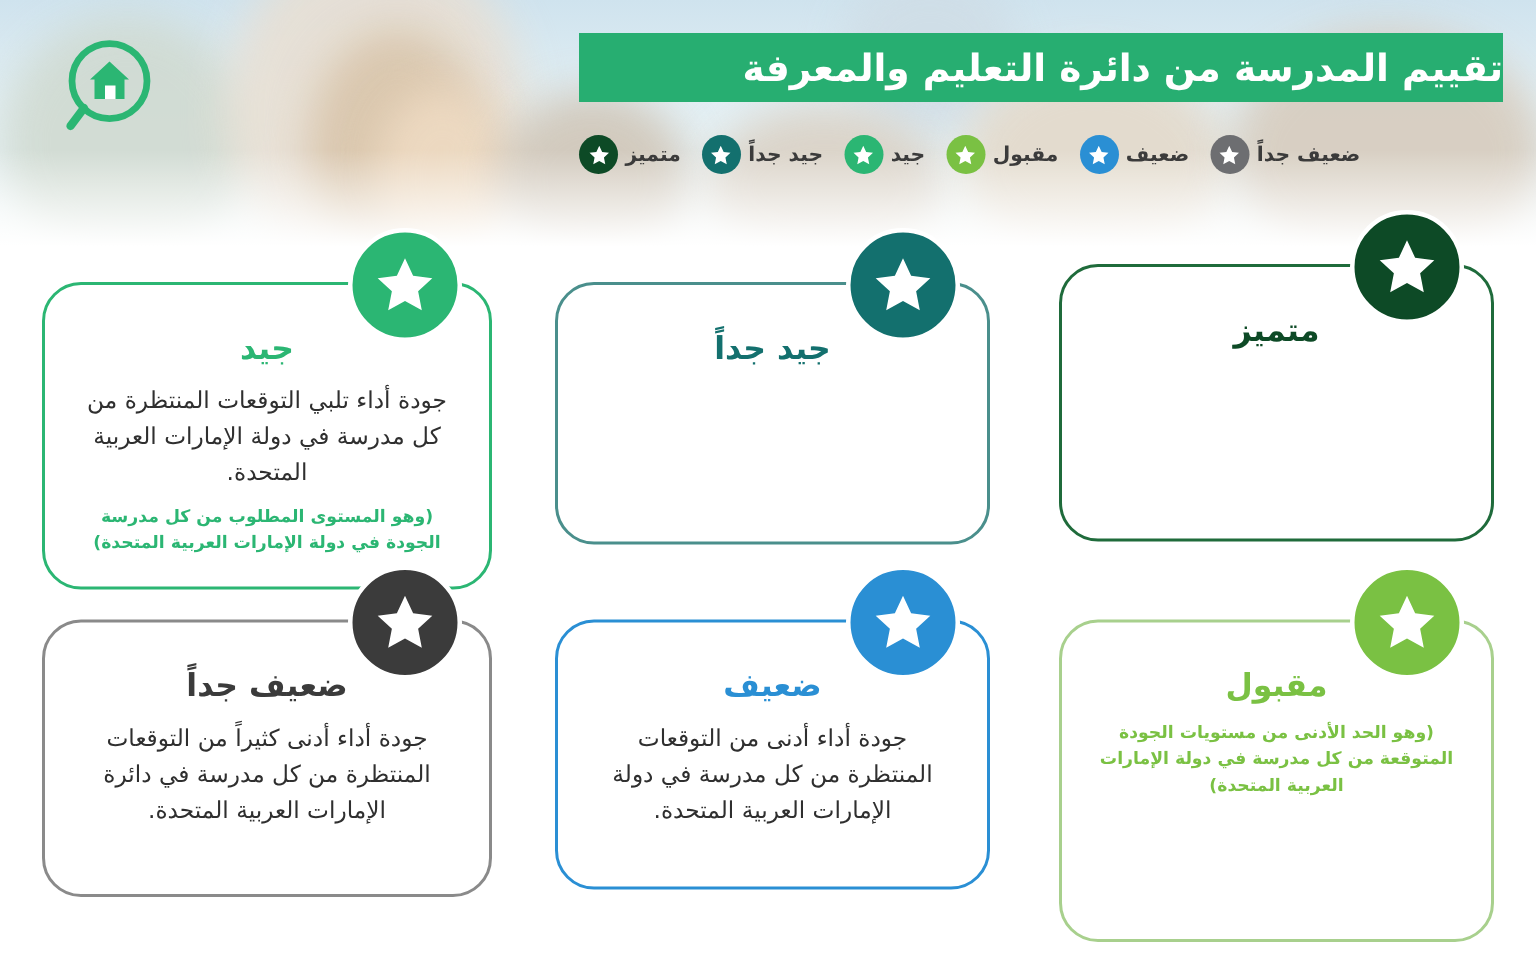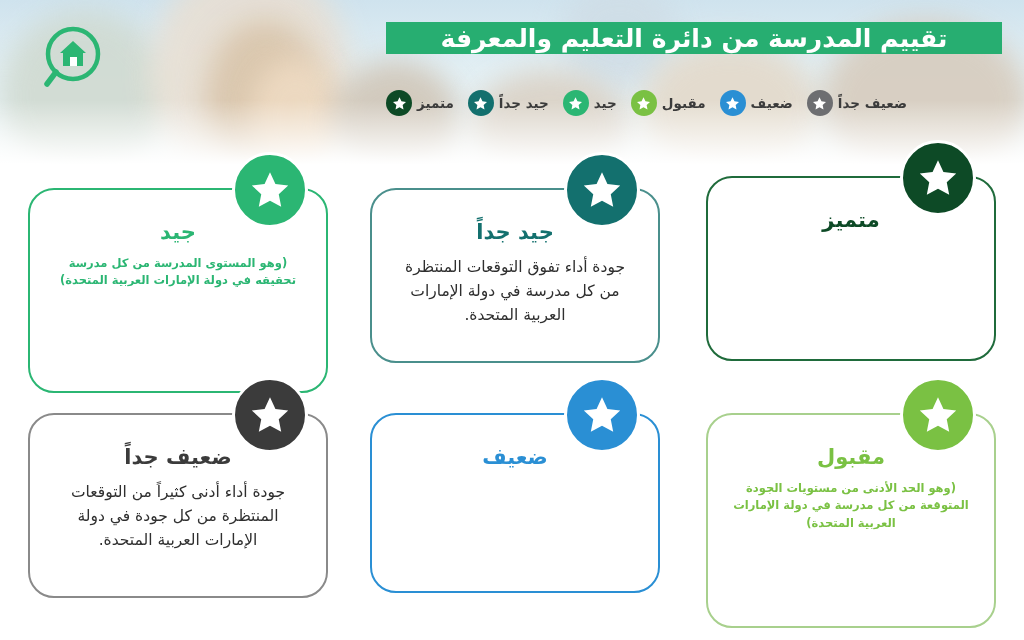--- a/index.html
+++ b/index.html
@@ -50,23 +50,23 @@
     position: absolute;
     left: 40px; top: 26px;
     width: 66px; height: 66px;
     z-index: 6;
   }
 
   
   .title-banner {
     position: absolute;
     left: 386px; top: 22px;
-    width: 616px; height: 32px;
+    width: 616px; height: 46px;
     background: #27ae71;
-    display: flex; align-items: center; justify-content: center;
+    display: flex; align-items: center; justify-content: flex-start;
     z-index: 5;
   }
   .title-banner .t {
     color: #ffffff;
     font-size: 25px;
     font-weight: bold;
     letter-spacing: 0;
     white-space: nowrap;
   }
 
@@ -244,52 +244,53 @@
         </div>
         <div class="heading" style="color: rgb(13, 74, 38);">متميز</div>
       </div>
       <div class="card" id="card-1" style="border-color: rgb(74, 143, 140);">
         <div class="medal medal-right" style="background: rgb(19, 112, 110);">
           <svg viewBox="0 0 24 24" aria-hidden="true">
             <path fill="#ffffff" d="M12 1.8l3.1 6.7 7.3.9-5.4 5 1.4 7.2L12 18.1 5.6 21.6 7 14.4l-5.4-5 7.3-.9z"></path>
           </svg>
         </div>
         <div class="heading" style="color: rgb(19, 112, 110);">جيد جداً</div>
-        <div class="body">جودة أداء تفوق التوقعات المنتظرة من كل مدرسة في دولة الإمارات العربية المتحدة.</div>
       </div>
       <div class="card" id="card-2" style="border-color: rgb(43, 182, 115);">
         <div class="medal medal-right" style="background: rgb(43, 182, 115);">
           <svg viewBox="0 0 24 24" aria-hidden="true">
             <path fill="#ffffff" d="M12 1.8l3.1 6.7 7.3.9-5.4 5 1.4 7.2L12 18.1 5.6 21.6 7 14.4l-5.4-5 7.3-.9z"></path>
           </svg>
         </div>
         <div class="heading" style="color: rgb(43, 182, 115);">جيد</div>
-        <div class="note" style="color: rgb(43, 182, 115);">(وهو المستوى المدرسة من كل مدرسة تحقيقه في دولة الإمارات العربية المتحدة)</div>
+        <div class="body">جودة أداء تلبي التوقعات المنتظرة من كل مدرسة في دولة الإمارات العربية المتحدة.</div>
+        <div class="note" style="color: rgb(43, 182, 115);">(وهو المستوى المطلوب من كل مدرسة الجودة في دولة الإمارات العربية المتحدة)</div>
       </div>
       <div class="card" id="card-3" style="border-color: rgb(168, 208, 141);">
         <div class="medal medal-right" style="background: rgb(122, 193, 67);">
           <svg viewBox="0 0 24 24" aria-hidden="true">
             <path fill="#ffffff" d="M12 1.8l3.1 6.7 7.3.9-5.4 5 1.4 7.2L12 18.1 5.6 21.6 7 14.4l-5.4-5 7.3-.9z"></path>
           </svg>
         </div>
         <div class="heading" style="color: rgb(122, 193, 67);">مقبول</div>
         <div class="note" style="color: rgb(122, 193, 67);">(وهو الحد الأدنى من مستويات الجودة المتوقعة من كل مدرسة في دولة الإمارات العربية المتحدة)</div>
       </div>
       <div class="card" id="card-4" style="border-color: rgb(42, 143, 212);">
         <div class="medal medal-right" style="background: rgb(42, 143, 212);">
           <svg viewBox="0 0 24 24" aria-hidden="true">
             <path fill="#ffffff" d="M12 1.8l3.1 6.7 7.3.9-5.4 5 1.4 7.2L12 18.1 5.6 21.6 7 14.4l-5.4-5 7.3-.9z"></path>
           </svg>
         </div>
         <div class="heading" style="color: rgb(42, 143, 212);">ضعيف</div>
+        <div class="body">جودة أداء أدنى من التوقعات المنتظرة من كل مدرسة في دولة الإمارات العربية المتحدة.</div>
       </div>
       <div class="card" id="card-5" style="border-color: rgb(138, 138, 138);">
         <div class="medal medal-right" style="background: rgb(59, 59, 59);">
           <svg viewBox="0 0 24 24" aria-hidden="true">
             <path fill="#ffffff" d="M12 1.8l3.1 6.7 7.3.9-5.4 5 1.4 7.2L12 18.1 5.6 21.6 7 14.4l-5.4-5 7.3-.9z"></path>
           </svg>
         </div>
         <div class="heading" style="color: rgb(59, 59, 59);">ضعيف جداً</div>
-        <div class="body">جودة أداء أدنى كثيراً من التوقعات المنتظرة من كل جودة في دولة الإمارات العربية المتحدة.</div>
+        <div class="body">جودة أداء أدنى كثيراً من التوقعات المنتظرة من كل مدرسة في دائرة الإمارات العربية المتحدة.</div>
       </div>
     </div>
 
 </div>
 
 </body></html>

